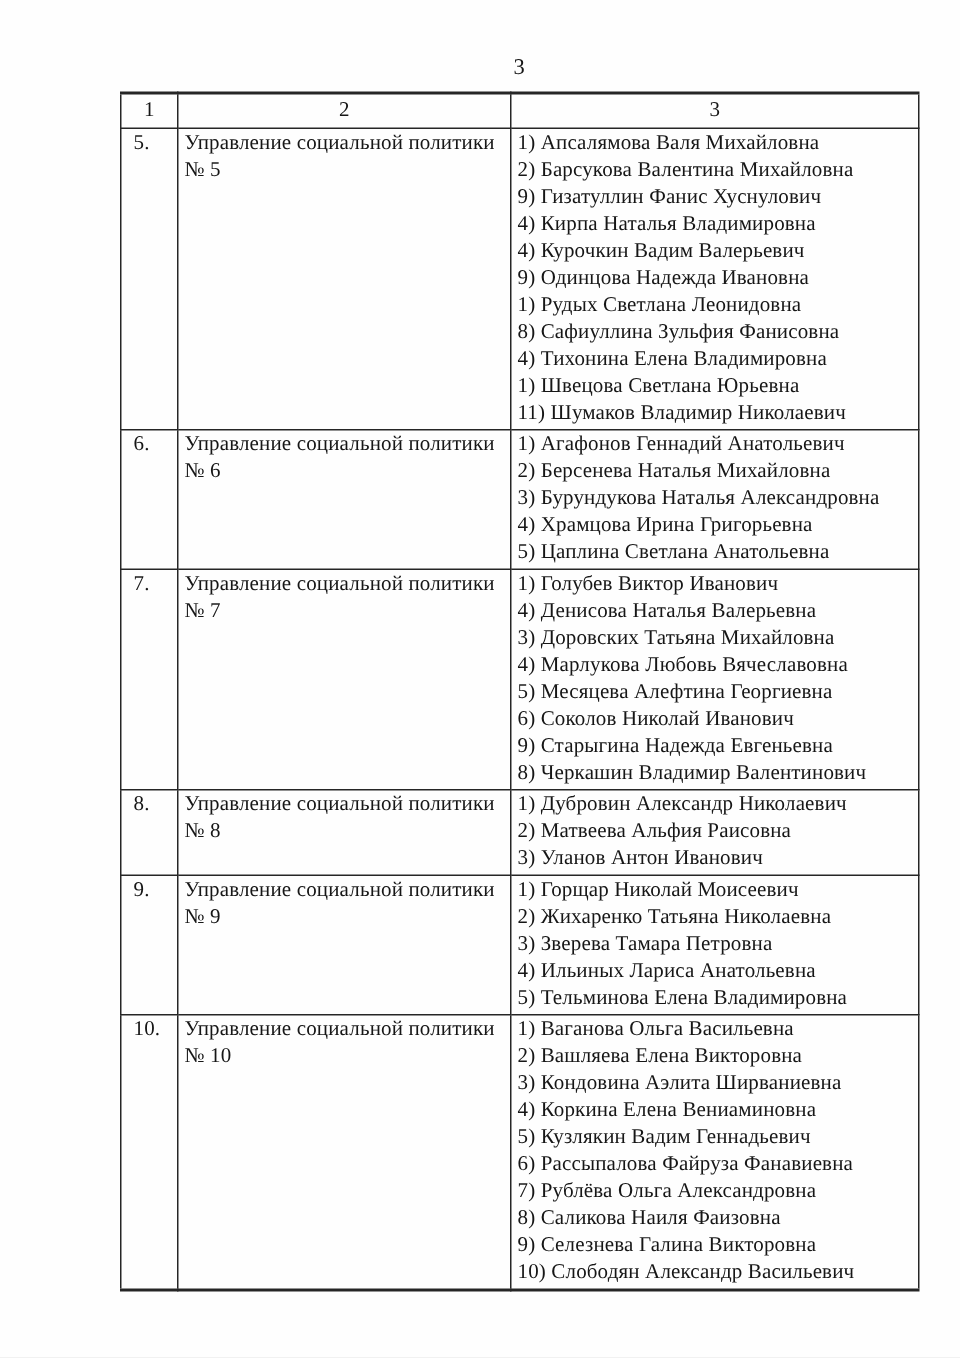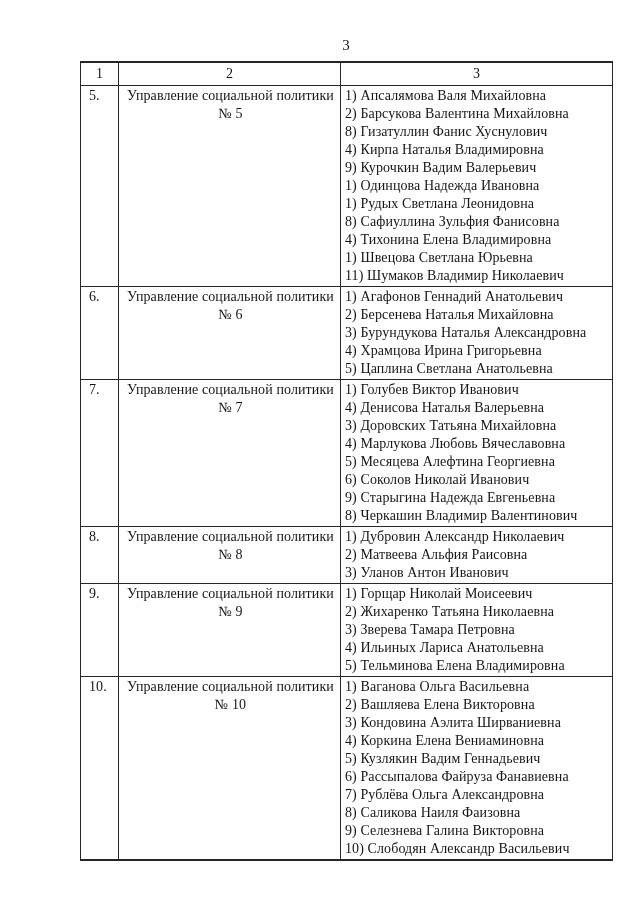--- a/index.html
+++ b/index.html
@@ -46,21 +46,21 @@
     text-align: center;
   }
   td {
     vertical-align: top;
     font-size: 14px;
     line-height: 18px;
     padding: 1px 2px 1px 4px;
     letter-spacing: 0.1px;
   }
   td.row-num { text-align: left; padding-left: 8px; }
-  .dept-name, .dept-num { display: block; text-align: center; }
+  .dept-name, .dept-num { display: block; }
   .member-line { white-space: nowrap; overflow: hidden; }
 </style>
 </head>
 <body>
 
 <div class="page">
 
   <div class="page-number">3</div>
 
   <table class="doc-table">
@@ -79,24 +79,24 @@
     <tbody>
         <tr>
           <td class="row-num">5.</td>
           <td>
             <span class="dept-name">Управление социальной политики</span>
             <span class="dept-num">№ 5</span>
           </td>
           <td>
             <div class="member-line">1) Апсалямова Валя Михайловна</div>
             <div class="member-line">2) Барсукова Валентина Михайловна</div>
-            <div class="member-line">8) Гизатуллин Фанис Хуснулович</div>
+            <div class="member-line">9) Гизатуллин Фанис Хуснулович</div>
             <div class="member-line">4) Кирпа Наталья Владимировна</div>
-            <div class="member-line">9) Курочкин Вадим Валерьевич</div>
-            <div class="member-line">1) Одинцова Надежда Ивановна</div>
+            <div class="member-line">4) Курочкин Вадим Валерьевич</div>
+            <div class="member-line">9) Одинцова Надежда Ивановна</div>
             <div class="member-line">1) Рудых Светлана Леонидовна</div>
             <div class="member-line">8) Сафиуллина Зульфия Фанисовна</div>
             <div class="member-line">4) Тихонина Елена Владимировна</div>
             <div class="member-line">1) Швецова Светлана Юрьевна</div>
             <div class="member-line">11) Шумаков Владимир Николаевич</div>
           </td>
         </tr>
         <tr>
           <td class="row-num">6.</td>
           <td>

